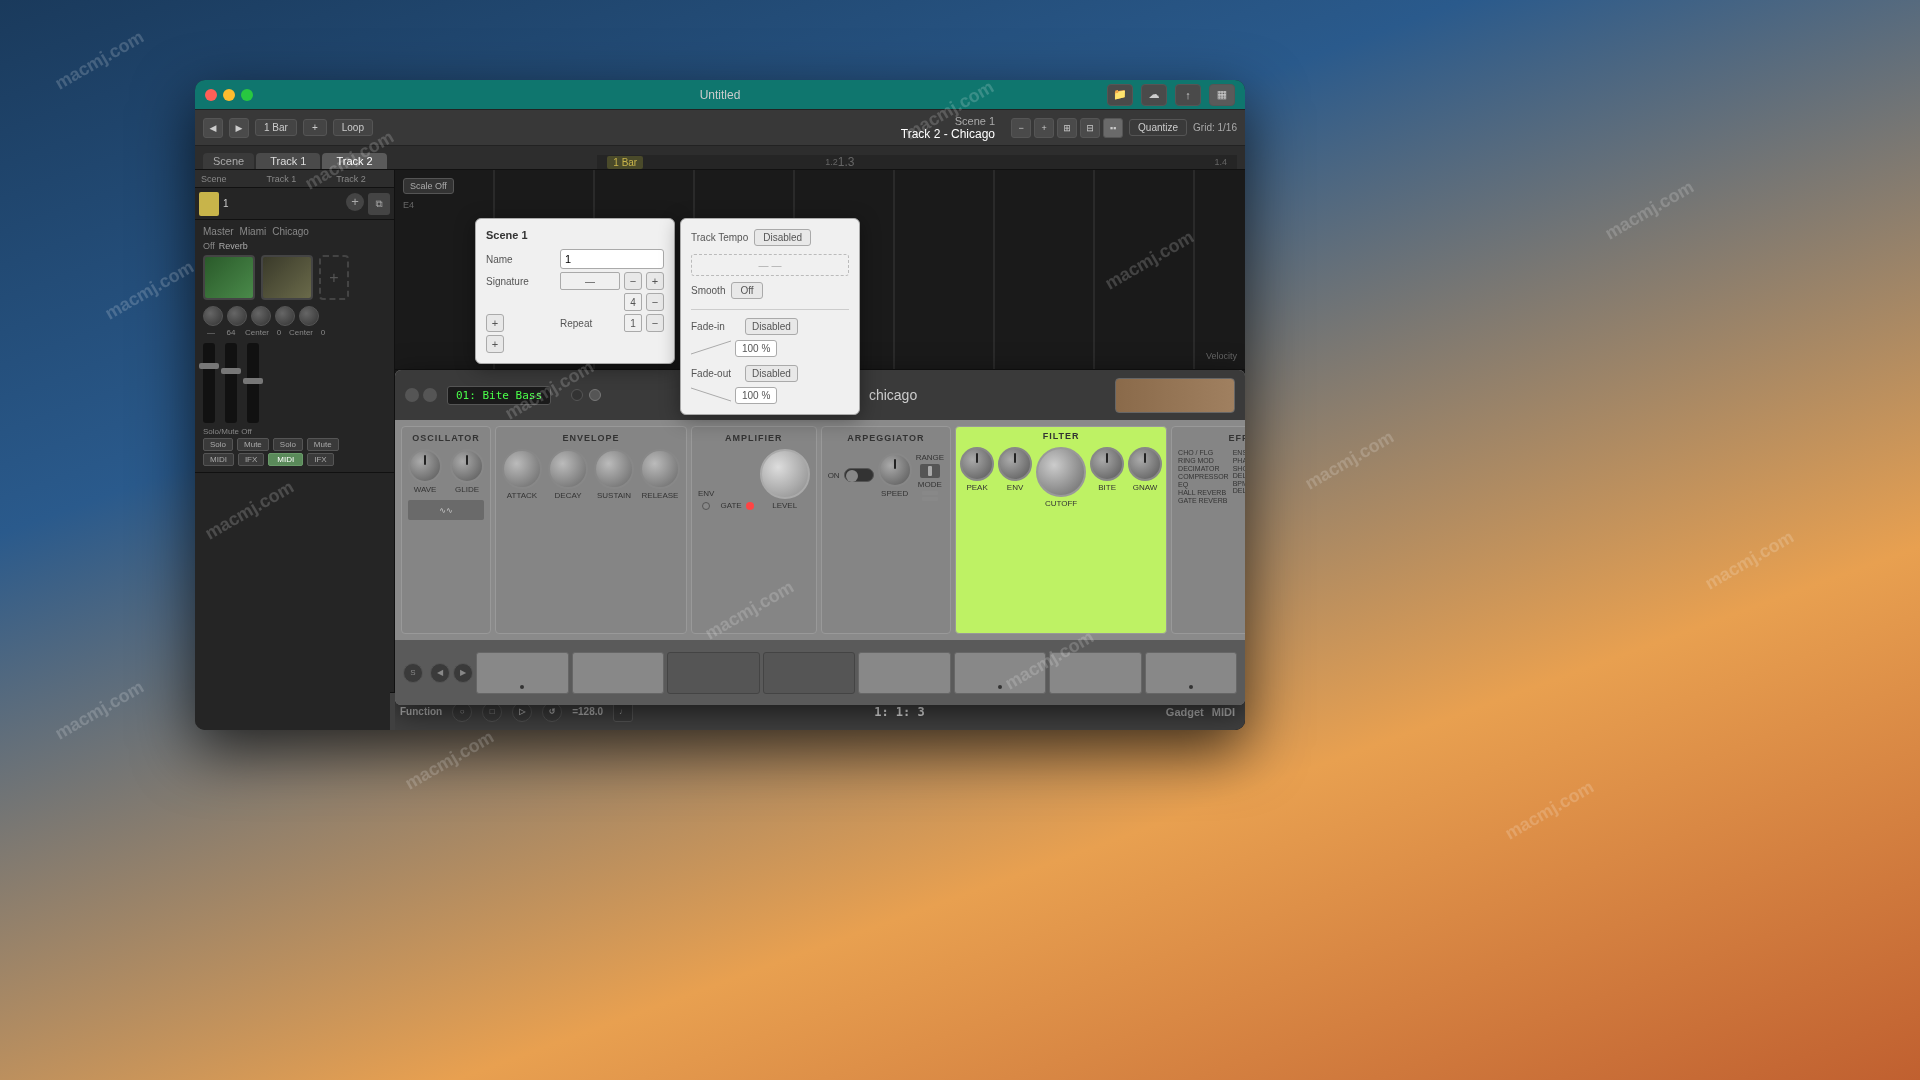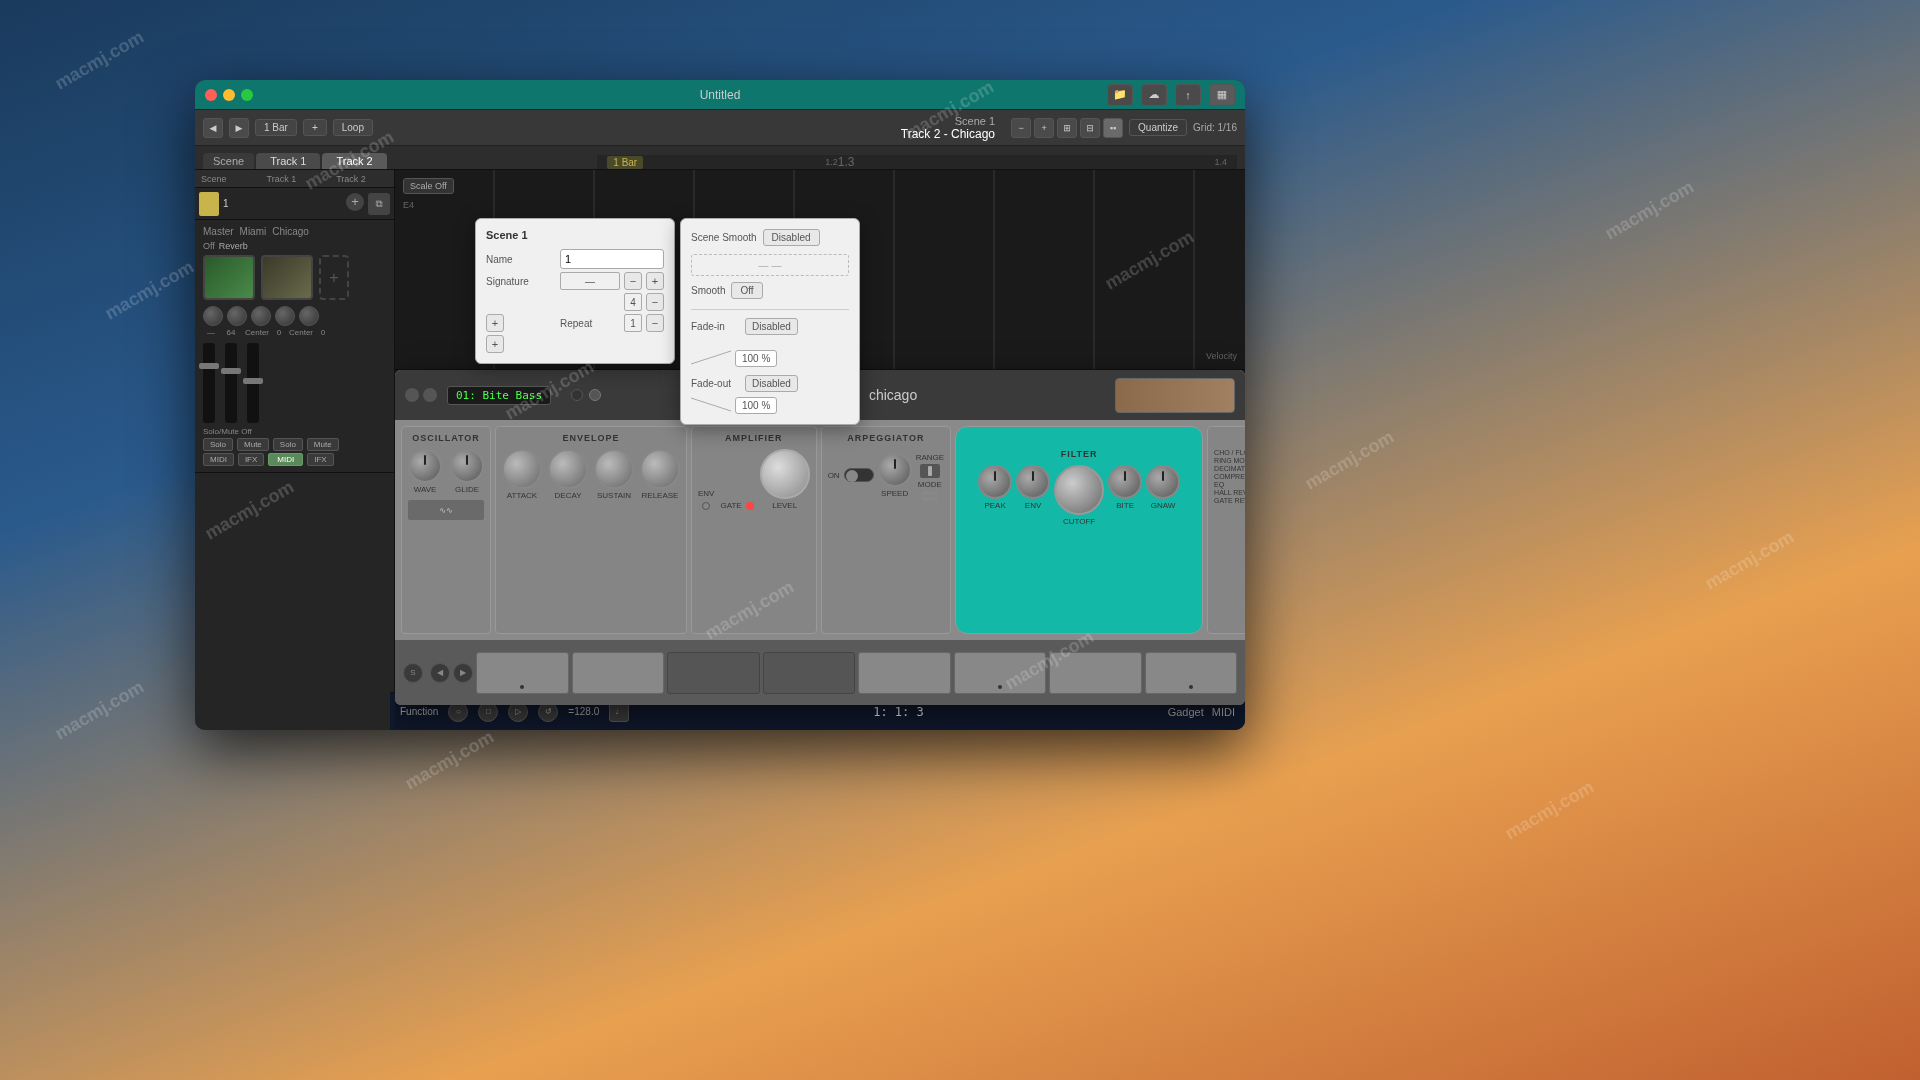--- a/index.html
+++ b/index.html
@@ -329,26 +329,27 @@
       cursor: pointer;
     }
 
     
     .transport-bar {
       position: absolute;
       bottom: 0;
       left: 195px;
       right: 0;
       height: 38px;
-      background: #0f172a;
+      background: #404040;
       border-top: 1px solid #111;
       display: flex;
       align-items: center;
       padding: 0 10px;
       gap: 10px;
+      font-weight: bold;
     }
 
     .quantize-btn {
       padding: 2px 8px;
       background: #3a3a3a;
       border: 1px solid #555;
       border-radius: 3px;
       color: #ccc;
       font-size: 10px;
       cursor: pointer;
@@ -634,21 +635,21 @@
                   <span>MODE</span>
                   <div style="display:flex;flex-direction:column;gap:2px;">
                     <div style="width:16px;height:4px;background:#888;border-radius:1px;cursor:pointer;"></div>
                     <div style="width:16px;height:4px;background:#888;border-radius:1px;cursor:pointer;"></div>
                   </div>
                 </div>
               </div>
             </div>
           </div>
 
-          <div style="flex:1.5;background:#14b8a6;border-radius:12px;padding:22px;border:1px solid #999;">
+          <div style="flex:1.5;background:#bef264;border-radius:4px;padding:4px;border:1px solid #999;">
             <div class="synth-section-title">FILTER</div>
             <div style="display:flex;gap:4px;justify-content:center;">
               <div class="knob-container">
                 <div class="knob"></div>
                 <span class="knob-label">PEAK</span>
               </div>
               <div class="knob-container">
                 <div class="knob"></div>
                 <span class="knob-label">ENV</span>
               </div>
@@ -766,32 +767,32 @@
     <div class="scene-spin-btn">+</div>
     <label style="font-size:10px;color:#555;">Repeat</label>
     <div style="font-size:10px;color:#555;text-align:center;border:1px solid #aaa;border-radius:2px;height:18px;display:flex;align-items:center;justify-content:center;">1</div>
     <div class="scene-spin-btn">−</div>
     <div class="scene-spin-btn">+</div>
   </div>
 </div>
 
 <div style="position:absolute;left:680px;top:218px;width:180px;background:#f0f0f0;border:1px solid #aaa;border-radius:6px;box-shadow:0 4px 20px rgba(0,0,0,0.4);z-index:200;padding:10px;">
   <div style="display:flex;align-items:center;gap:6px;margin-bottom:8px;">
-    <span style="font-size:10px;color:#555;">Scene Smooth</span>
+    <span style="font-size:10px;color:#555;">Track Tempo</span>
     <div style="padding:2px 8px;border:1px solid #aaa;border-radius:3px;background:#e8e8e8;font-size:10px;color:#555;cursor:pointer;">Disabled</div>
   </div>
   <div style="height:22px;border:1px dashed #bbb;border-radius:3px;display:flex;align-items:center;justify-content:center;margin-bottom:6px;">
     <span style="font-size:10px;color:#aaa;">— —</span>
   </div>
   <div style="display:flex;align-items:center;gap:6px;margin-bottom:10px;">
     <span style="font-size:10px;color:#555;">Smooth</span>
     <div style="padding:2px 8px;border:1px solid #aaa;border-radius:3px;background:#e8e8e8;font-size:10px;color:#555;cursor:pointer;">Off</div>
   </div>
   <div style="border-top:1px solid #ccc;padding-top:8px;">
-    <div style="display:flex;align-items:center;gap:4px;margin-bottom:14px;">
+    <div style="display:flex;align-items:center;gap:4px;margin-bottom:4px;">
       <span style="font-size:10px;color:#555;width:50px;">Fade-in</span>
       <div style="padding:2px 6px;border:1px solid #aaa;border-radius:3px;background:#e8e8e8;font-size:10px;color:#555;cursor:pointer;">Disabled</div>
     </div>
     <div style="display:flex;align-items:center;gap:4px;margin-bottom:8px;">
 
       <svg width="40" height="18">
         <polyline points="0,15 40,2" stroke="#aaa" stroke-width="1" fill="none"></polyline>
       </svg>
       <div style="padding:2px 6px;border:1px solid #aaa;border-radius:3px;background:white;font-size:10px;color:#555;">100 %</div>
     </div>

